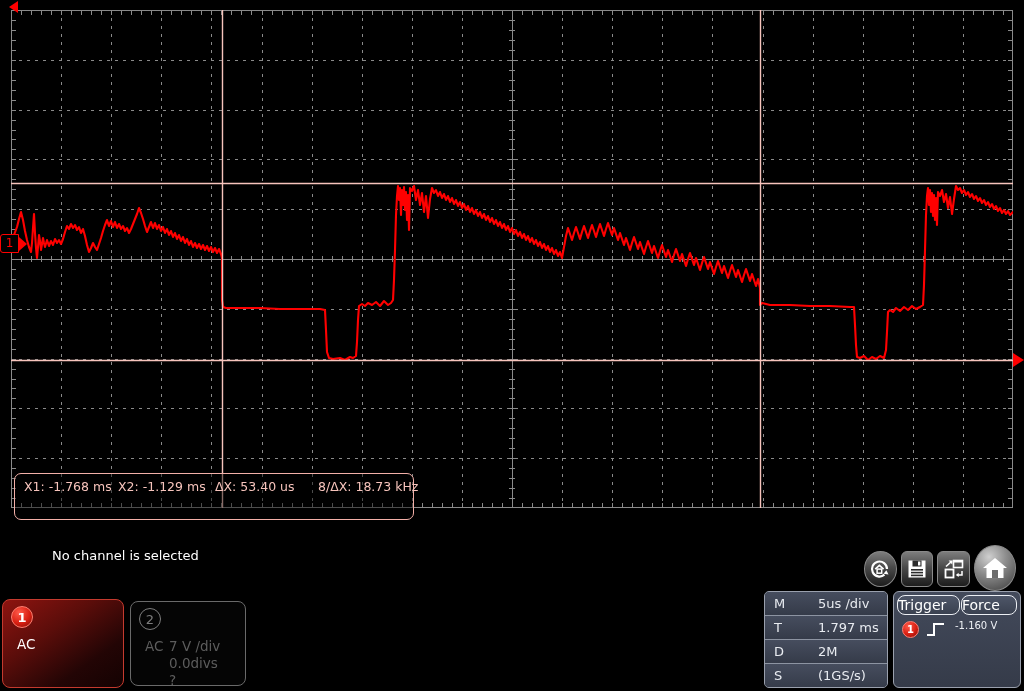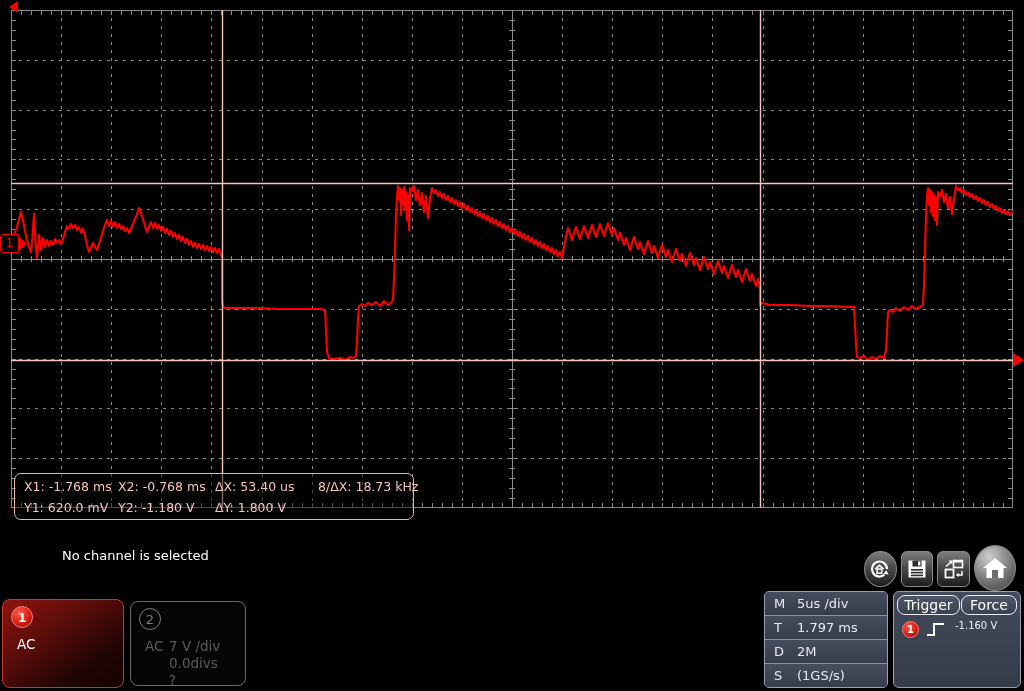--- a/index.html
+++ b/index.html
@@ -70,21 +70,21 @@
   #cursor-box .r1 { top: 2px; }
   #cursor-box .r2 { top: 23px; }
   #cursor-box .cell { position: absolute; white-space: nowrap; line-height: 22px; }
   .c1 { left: 9px; }
   .c2 { left: 103px; }
   .c3 { left: 200px; }
   .c4 { left: 303px; }
 
   
   #status-text {
-    position: absolute; left: 62px; top: 548px;
+    position: absolute; left: 52px; top: 548px;
     color: #fff; font-size: 13px;
   }
 
   
   #toolbar {
     position: absolute; left: 864px; top: 545px;
     width: 152px; height: 42px;
     display: flex; align-items: flex-end; gap: 0px;
   }
   .tb-btn {
@@ -150,39 +150,39 @@
     font-size: 13px;
     overflow: hidden;
   }
   #tb-panel .tb-row {
     position: relative; height: 24px; line-height: 24px;
     border-bottom: 1px solid #8d94a2;
     background: linear-gradient(180deg,#464d5e 0%,#353b49 100%);
   }
   #tb-panel .tb-row:last-child { border-bottom: none; }
   #tb-panel .tb-k { position: absolute; left: 9px; }
-  #tb-panel .tb-v { position: absolute; left: 32px; }
+  #tb-panel .tb-v { position: absolute; left: 53px; }
 
   
   #trig-panel {
     position: absolute; left: 893px; top: 591px;
     width: 128px; height: 97px;
     border: 1px solid #9aa0ad;
     border-radius: 6px;
     background: linear-gradient(180deg,#434a5b 0%,#353b49 100%);
     color: #e8ebf0;
   }
   .trig-btn {
     position: absolute; top: 3px;
     height: 20px; line-height: 19px;
     border: 1px solid #eceff4;
     border-radius: 8px;
     background: linear-gradient(180deg,#4e5668 0%,#3a4150 100%);
     color: #ffffff;
-    font-size: 14px; text-align: center;
+    font-size: 14px; text-align: left;
   }
   #btn-trigger { left: 3px; width: 63px; }
   #btn-force   { left: 67px; width: 56px; }
   #trig-ch-badge {
     position: absolute; left: 8px; top: 29px;
     width: 17px; height: 17px; border-radius: 50%;
     background: radial-gradient(circle at 35% 28%,#ff5a4a 0%,#d81f12 55%,#7a0d06 100%);
     border: 1px solid #ff8074;
     color: #fff; font-size: 10px; line-height: 16px; text-align: center;
     font-weight: bold;
@@ -700,29 +700,23 @@
   <div class="tri-left" id="pos-marker"></div>
   <div class="tri-right" id="trig-marker"></div>
 
   <div id="ch1-tag">
     <span>1</span>
   </div>
 
   <div id="cursor-box">
     <div class="row r1">
       <span class="cell c1">X1: -1.768 ms</span>
-      <span class="cell c2">X2: -0.768 ms</span>
+      <span class="cell c2">X2: -1.129 ms</span>
       <span class="cell c3">ΔX: 53.40 us</span>
       <span class="cell c4">8/ΔX: 18.73 kHz</span>
-    </div>
-    <div class="row r2">
-      <span class="cell c1">Y1: 620.0 mV</span>
-      <span class="cell c2">Y2: -1.180 V</span>
-      <span class="cell c3">ΔY: 1.800 V</span>
-      <span class="cell c4"></span>
     </div>
   </div>
 
   <div id="status-text">No channel is selected</div>
 
   <div id="toolbar">
 
     <div class="tb-btn round">
       <svg width="26" height="26" viewBox="0 0 26 26">
         <path d="M20 13a7.5 7.5 0 1 0-2.6 5.7" fill="none" stroke="#fff" stroke-width="2.2"></path>

